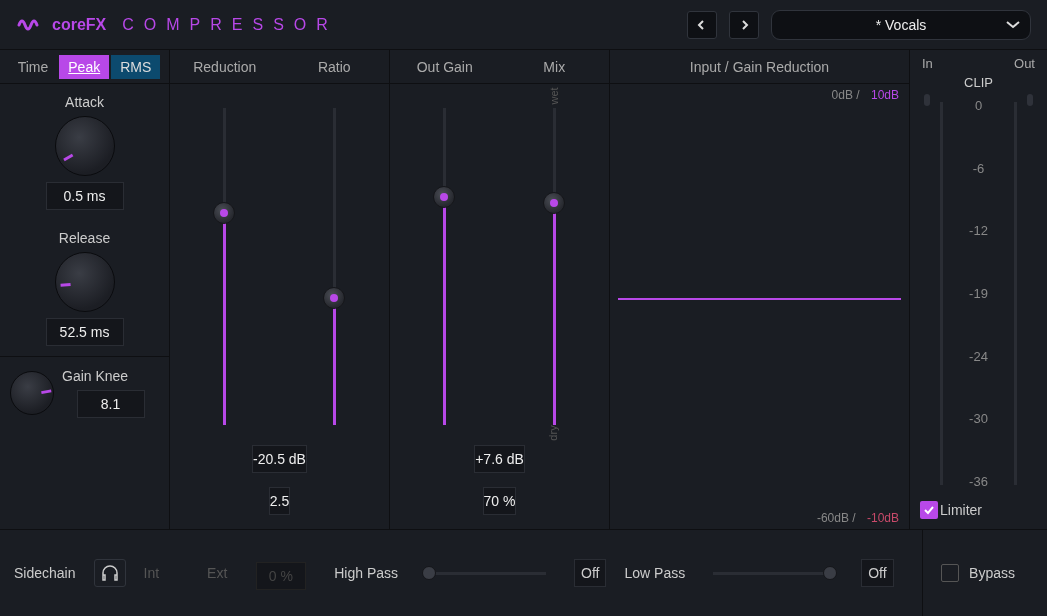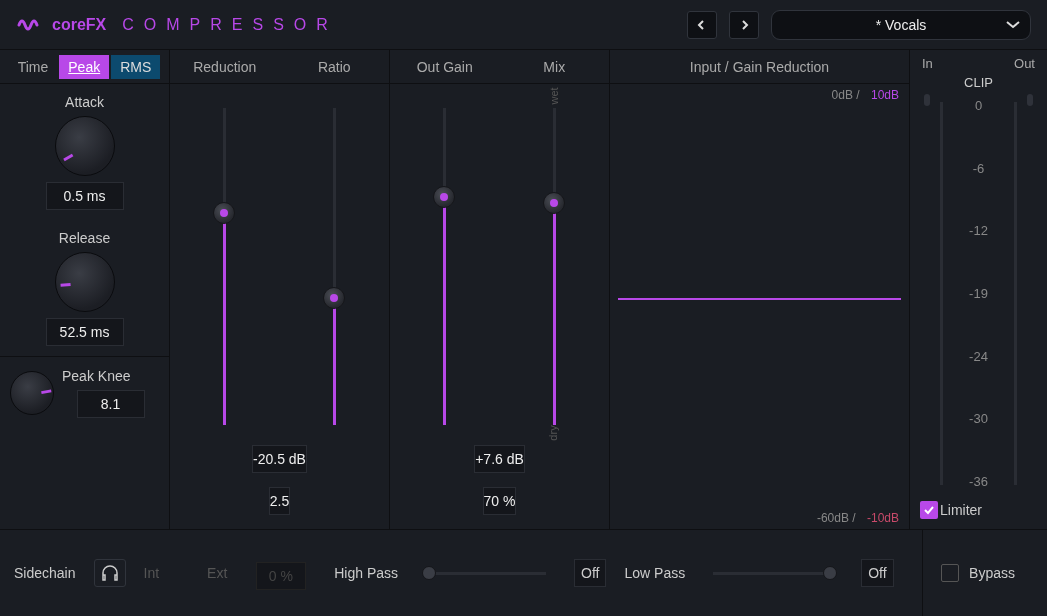--- a/index.html
+++ b/index.html
@@ -246,21 +246,21 @@
       <div class="knob">
           <div class="knob-ind" style="transform:rotate(-95deg)"></div>
         </div>
       <div class="val-box">52.5 ms</div>
     </div>
     <div class="softknee-row">
       <div class="knob knob-small">
           <div class="knob-ind" style="transform:rotate(80deg)"></div>
         </div>
       <div style="flex:1">
-        <div>Peak Knee</div>
+        <div>Gain Knee</div>
         <div class="val-box">8.1</div>
       </div>
     </div>
   </div>
 
   <div class="col col-thr">
     <div class="col-head">
       <div class="two-label">
         <div>Reduction</div>
         <div>Ratio</div>

